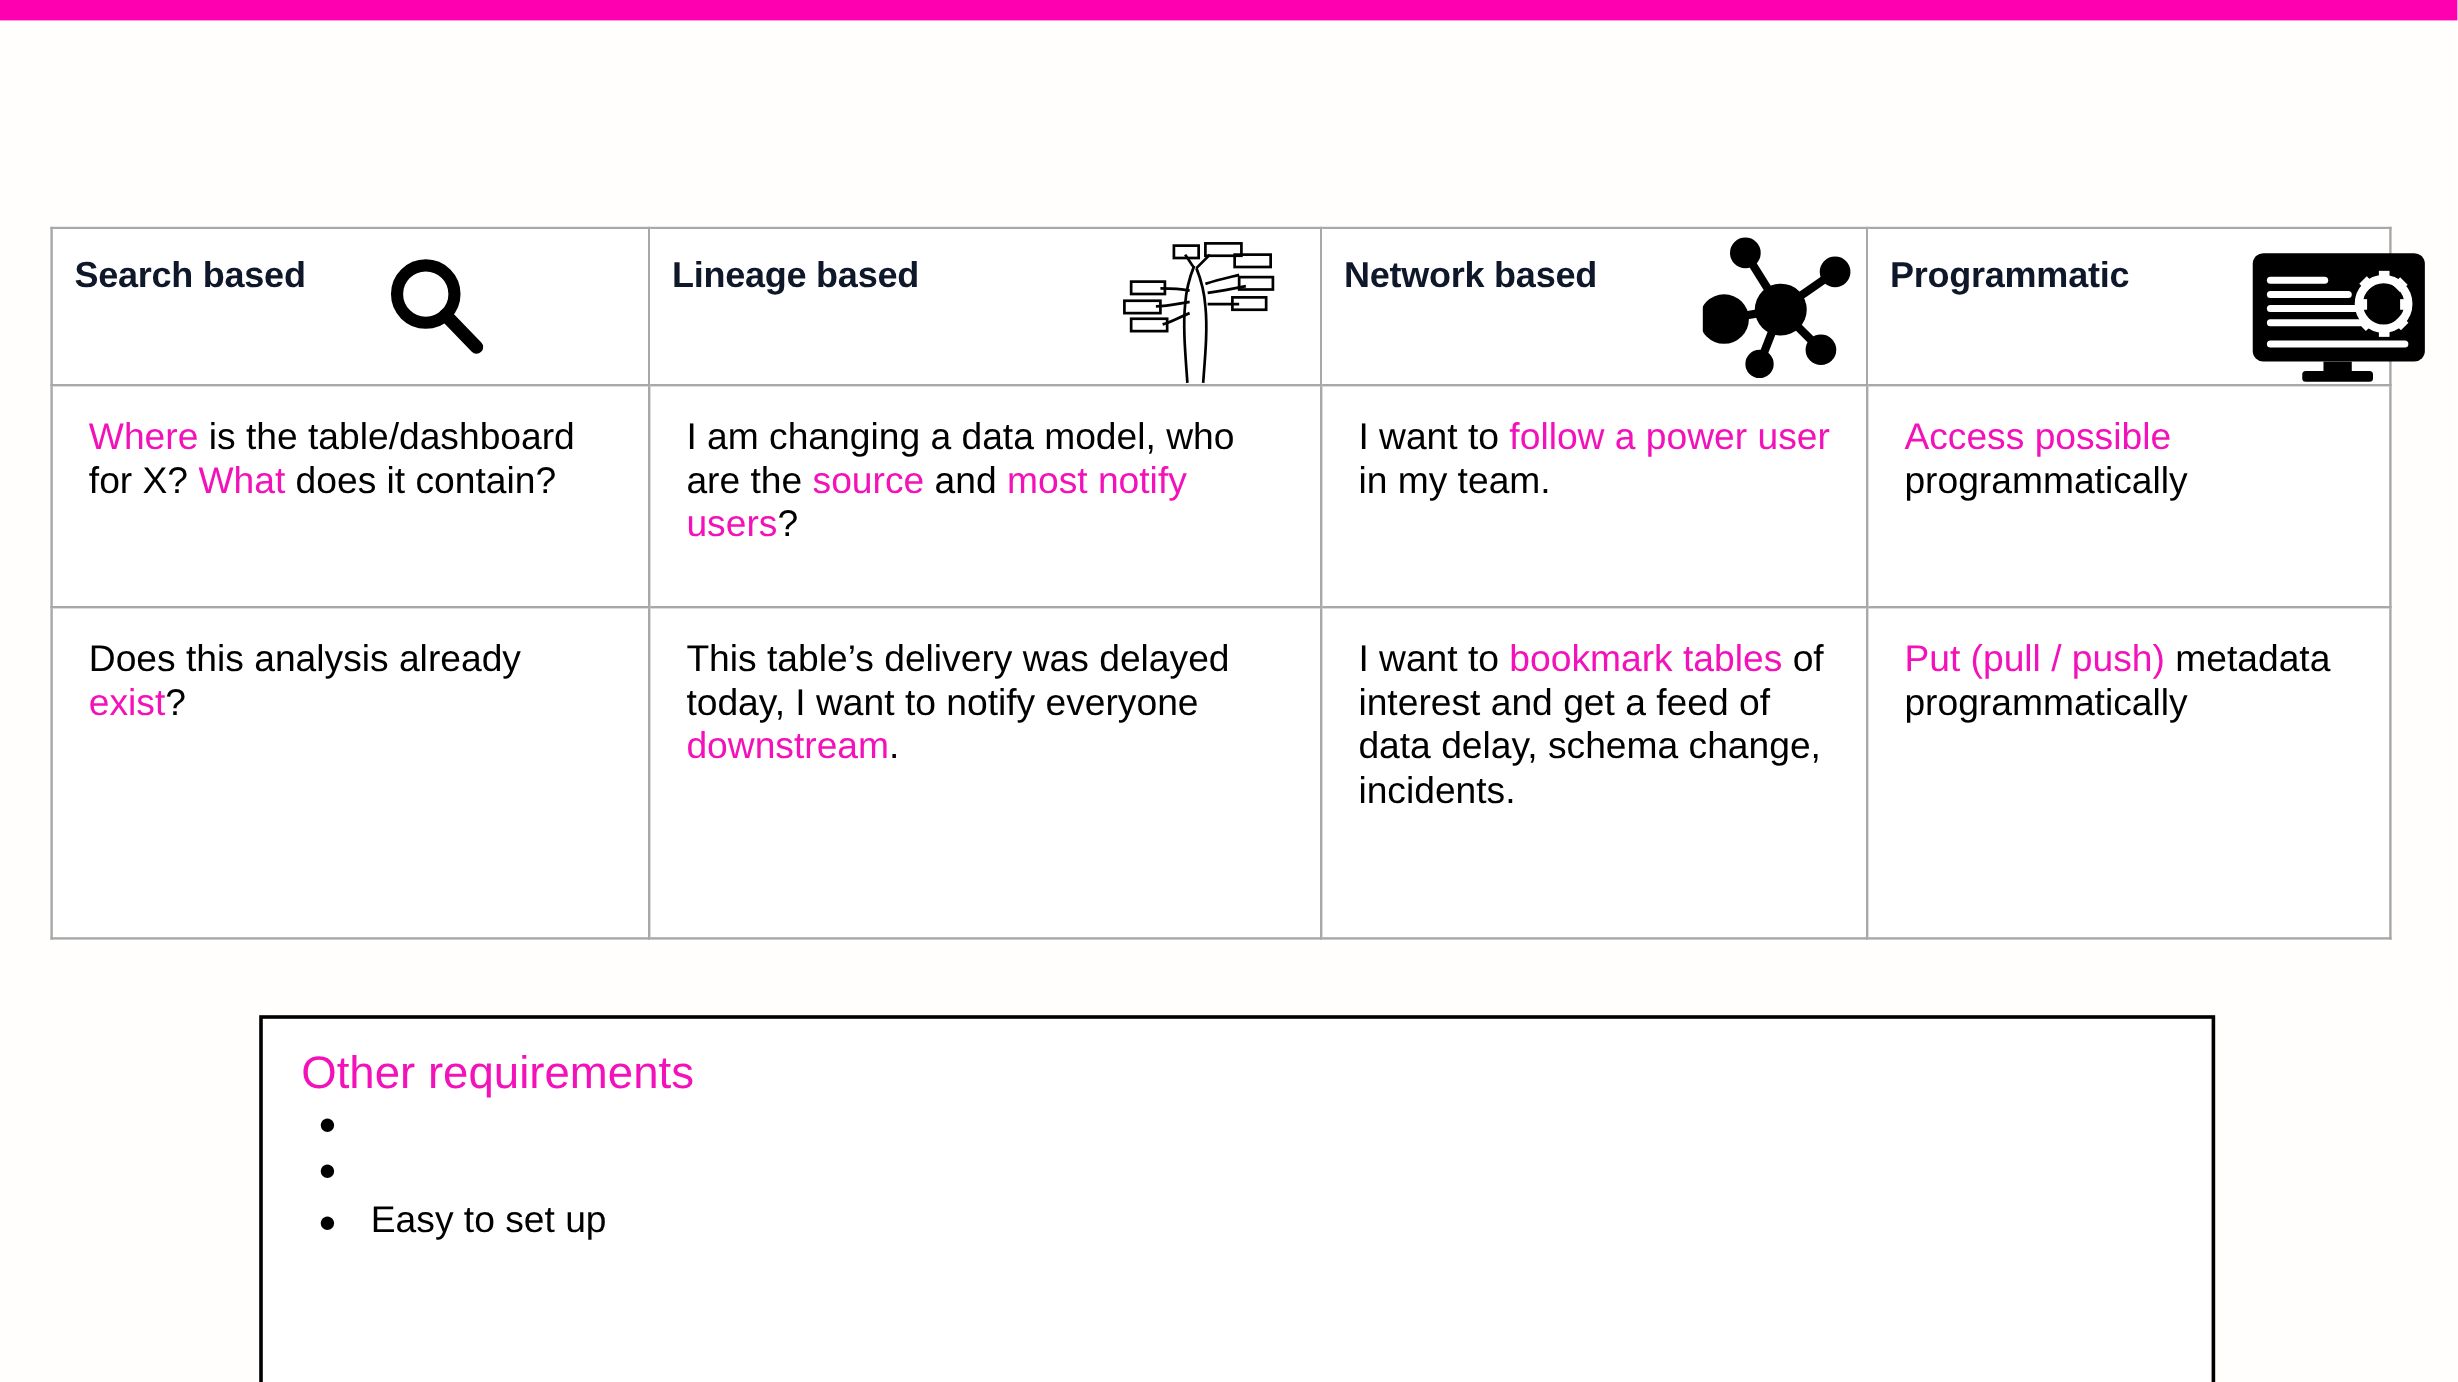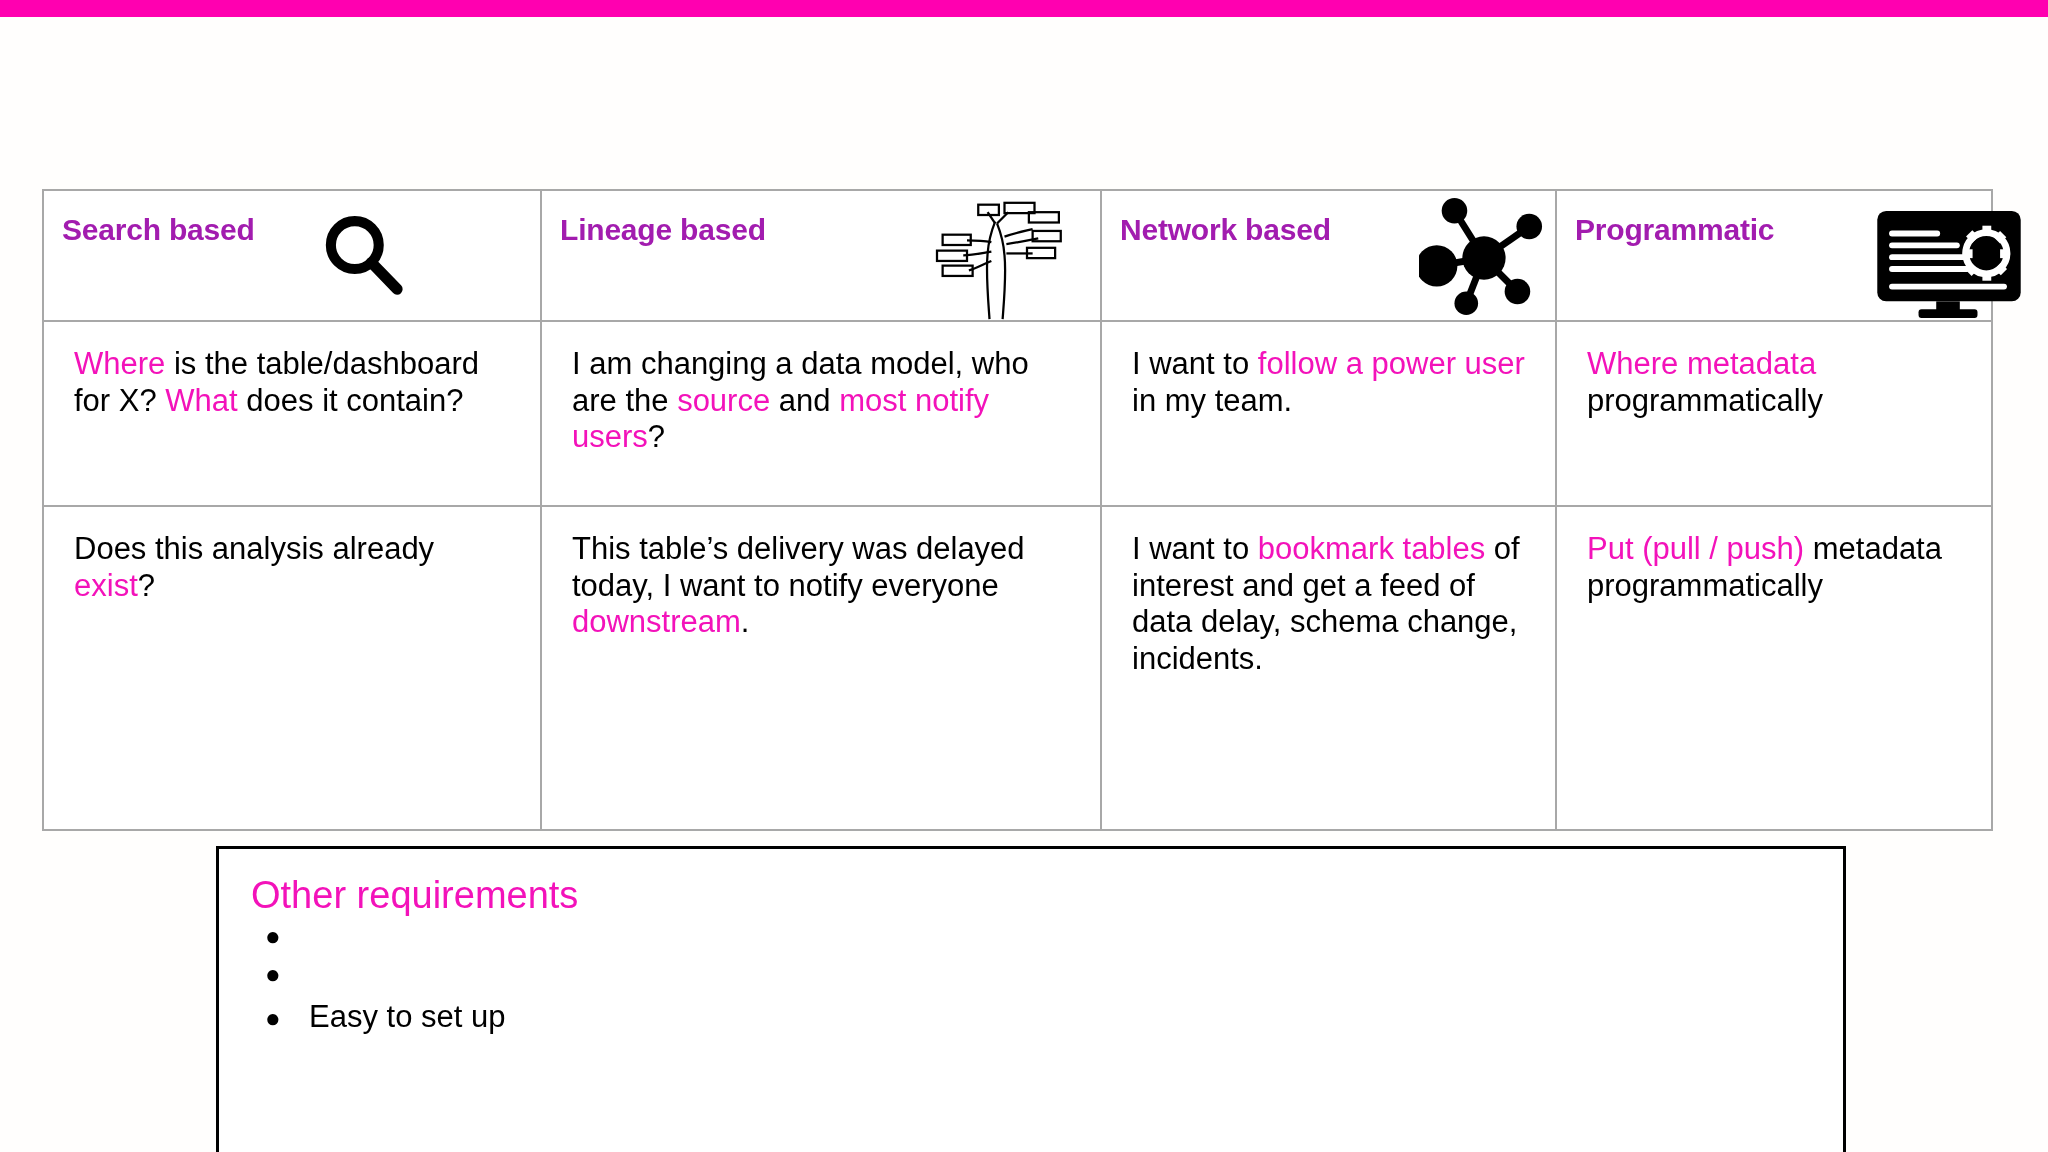--- a/index.html
+++ b/index.html
@@ -60,41 +60,41 @@
   .col-4 { width: 436px; }
 
   .head-cell {
     height: 131px;
     position: relative;
     padding: 22px 10px 0 18px;
   }
   .head-label {
     font-size: 30px;
     font-weight: bold;
-    color: #a21caf;
+    color: #0f172a;
     letter-spacing: -0.2px;
     display: inline-block;
   }
   .head-icon {
     position: absolute;
     display: block;
   }
   .icon-search  { right: 130px; top: 20px;  width: 92px;  height: 92px; }
   .icon-lineage { right: 28px;  top: 8px;   width: 150px; height: 122px; }
   .icon-network { right: 8px;   top: 6px;   width: 128px; height: 122px; }
   .icon-monitor { right: -32px; top: 18px;  width: 148px; height: 112px; overflow: visible; }
 
   .body-cell {
     padding: 24px 18px 28px 30px;
     font-size: 31px;
     line-height: 1.18;
     color: #000000;
   }
   .row-1 .body-cell { height: 185px; }
-  .row-2 .body-cell { height: 324px; }
+  .row-2 .body-cell { height: 276px; }
 
   .hl { color: #f312ba; }
 
   
   .req-box {
     position: absolute;
     left: 216px;
     top: 846px;
     width: 1630px;
     height: 334px;
@@ -226,21 +226,21 @@
             <rect x="44" y="102" width="60" height="9" rx="3" fill="#000"></rect>
           </svg>
         </td>
 
       </tr>
 
       <tr class="row-1">
         <td class="body-cell"><span class="hl">Where</span><span> is the table/dashboard for X? </span><span class="hl">What</span><span> does it contain?</span></td>
         <td class="body-cell"><span>I am changing a data model, who are the </span><span class="hl">source</span><span> and </span><span class="hl">most notify users</span><span>?</span></td>
         <td class="body-cell"><span>I want to </span><span class="hl">follow a power user</span><span> in my team.</span></td>
-        <td class="body-cell"><span class="hl">Where metadata</span><span> programmatically</span></td>
+        <td class="body-cell"><span class="hl">Access possible</span><span> programmatically</span></td>
       </tr>
 
       <tr class="row-2">
         <td class="body-cell"><span>Does this analysis already </span><span class="hl">exist</span><span>?</span></td>
         <td class="body-cell"><span>This table’s delivery was delayed today, I want to notify everyone </span><span class="hl">downstream</span><span>.</span></td>
         <td class="body-cell"><span>I want to </span><span class="hl">bookmark tables</span><span> of interest and get a feed of data delay, schema change, incidents.</span></td>
         <td class="body-cell"><span class="hl">Put (pull / push)</span><span> metadata programmatically</span></td>
       </tr>
     </tbody>
   </table>

